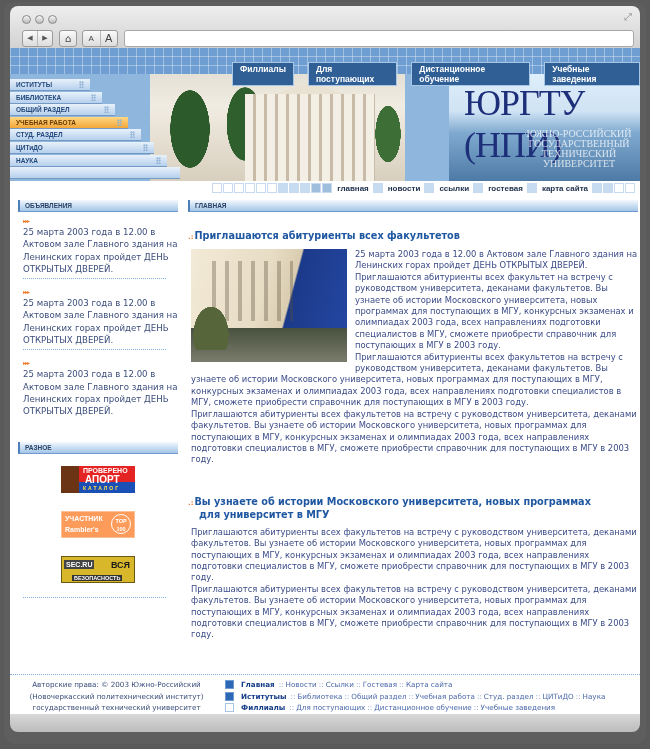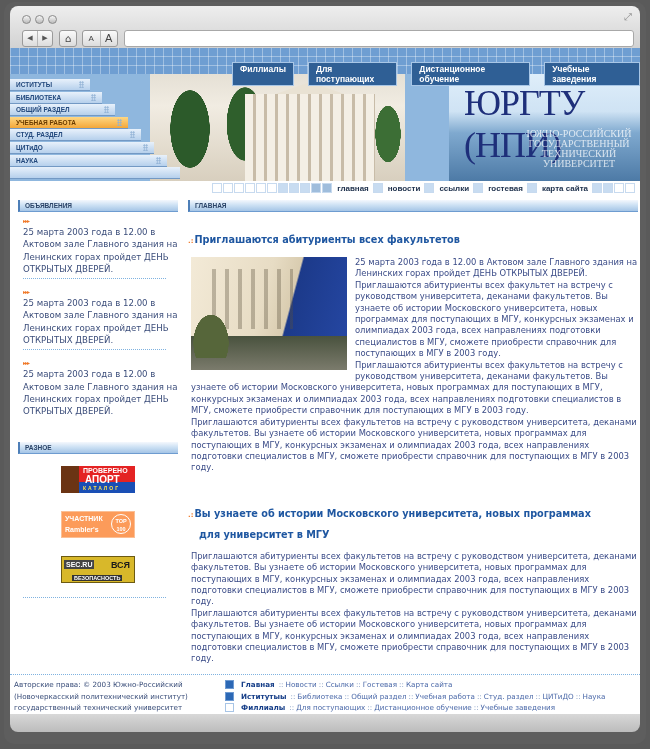--- a/index.html
+++ b/index.html
@@ -135,21 +135,21 @@
   .b-spy { background: #f47a1f; color: #fff; font-size: 13px; font-weight: normal; line-height: 27px; padding-left: 4px; border: 1px solid #c85e12; }
   .b-spy .bars { position: absolute; right: 4px; bottom: 4px; display: flex; gap: 1px; align-items: flex-end; }
   .b-spy .bars i { display: block; width: 2px; background: #fff; }
   .b-sec { background: #d8b82a; color: #1a1a1a; font-size: 8px; border: 1px solid #6c5a12; text-align: center; }
   .b-sec .l1 { position: absolute; left: 2px; top: 3px; background: #444; color: #fff; font-size: 7px; padding: 1px 2px; }
   .b-sec .l2 { position: absolute; right: 4px; top: 3px; font-size: 9px; }
   .b-sec .l3 { position: absolute; left: 10px; bottom: 1px; font-size: 5.5px; background: #333; color: #fff; padding: 0 2px; }
 
   
   .maincol { position: absolute; left: 178px; top: 152px; width: 450px; }
-  .art-title { font-size: 9.7px; font-weight: bold; color: #1f57a1; margin-top: 18px; line-height: 20px; }
+  .art-title { font-size: 9.7px; font-weight: bold; color: #1f57a1; margin-top: 18px; line-height: 12px; }
   .art-title .bullet { color: #f07a2a; font-size: 7px; margin-right: 1px; }
   .art-title .t2 { display: block; padding-left: 11px; }
   .art-body { font-size: 8.4px; line-height: 11.4px; color: #3a4b87; margin-top: 6px; padding-left: 3px; }
   .art-img {
     float: left; width: 156px; height: 113px; margin: 0 8px 3px 0;
     background:
       linear-gradient(180deg, transparent 70%, #49523e 70%, #7b7b6c 100%),
       linear-gradient(105deg, #f3ead7 0%, #e7dcc4 45%, #d9ccb0 60%, #1c3a8a 61%, #2648a5 100%);
     position: relative;
   }
@@ -158,21 +158,21 @@
     background: repeating-linear-gradient(90deg, transparent 0 9px, rgba(90,80,60,0.35) 9px 13px);
   }
   .art-img::after {
     content: ""; position: absolute; left: 0; bottom: 12px; width: 60px; height: 55px;
     background: radial-gradient(ellipse 25px 40px at 20px 40px, #56663a 70%, transparent 71%);
   }
   .clear { clear: both; }
 
   
   .footer { position: absolute; left: 0; top: 626px; width: 630px; height: 40px; border-top: 1px dotted #7fb2e0; }
-  .copyright { position: absolute; left: 4px; top: 4px; width: 205px; text-align: left;
+  .copyright { position: absolute; left: 4px; top: 4px; width: 205px; text-align: center;
     font-size: 7.2px; line-height: 11.5px; color: #384c78; }
   .footlinks { position: absolute; left: 215px; top: 4px; }
   .frow { display: flex; align-items: center; height: 11.5px; font-size: 7.2px; color: #4a68a8; }
   .frow .sq { width: 9px; height: 9px; background: #2c68b5; border: 1px solid #6f9bd2; margin-right: 7px; }
   .frow .sq.empty { background: #fff; border-color: #a8c5e6; }
   .frow b { color: #163e88; margin-right: 2px; }
   .frow span.sep { color: #8aa1c7; margin: 0 2px; }
 </style>
 </head>
 <body>

